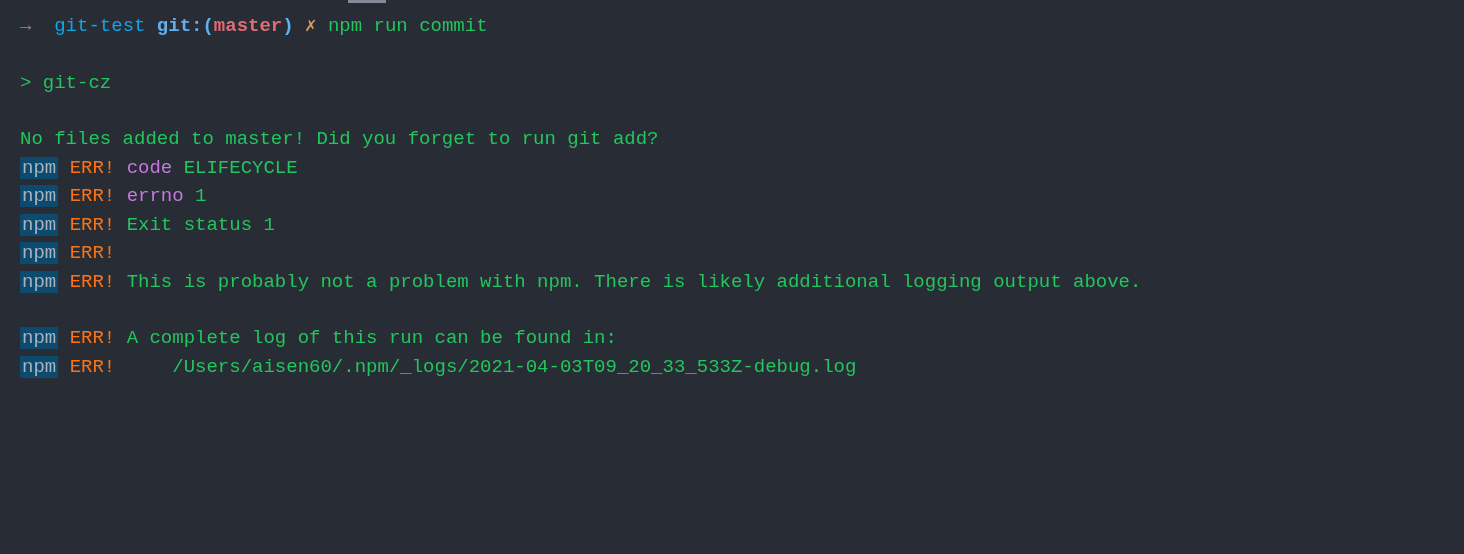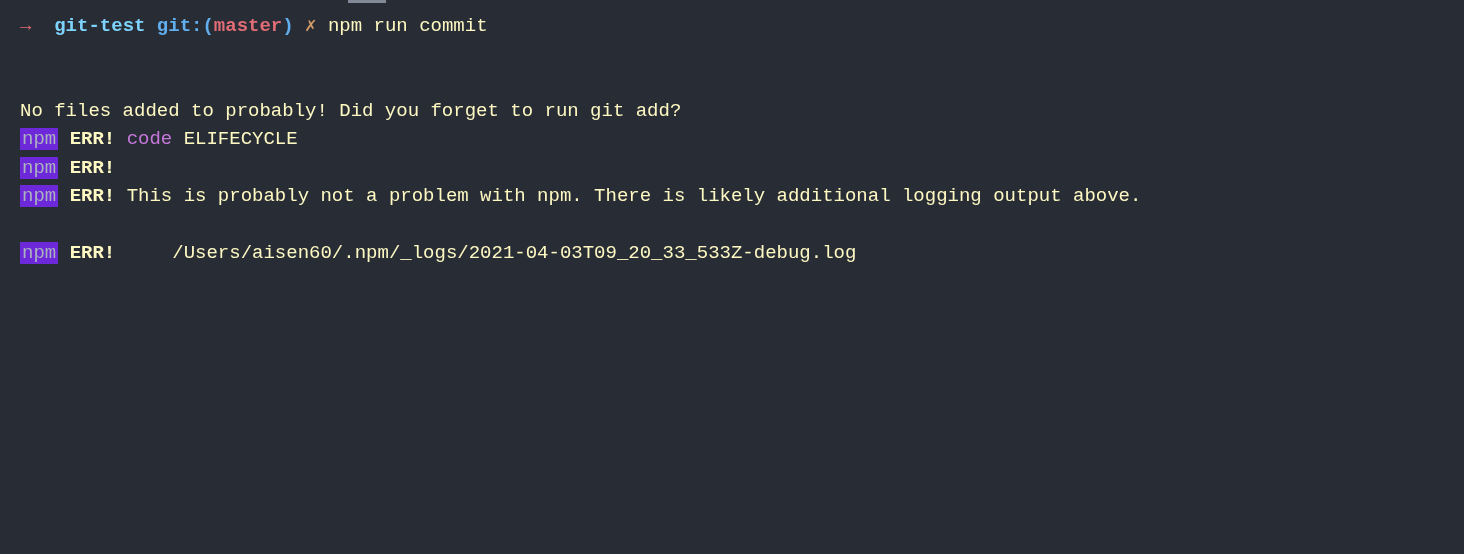--- a/index.html
+++ b/index.html
@@ -27,47 +27,47 @@
       background-color: #828997;
     }
     .line {
       white-space: pre;
     }
     .arrow {
       color: #e06c75;
       font-weight: bold;
     }
     .cyan {
-      color: #7dd3fc;
-      font-weight: bold;
+      color: #0ea5e9;
+      font-weight: normal;
     }
     .blue {
       color: #61afef;
       font-weight: bold;
       text-align: center;
     }
     .red {
       color: #e06c75;
       font-weight: bold;
     }
     .yellow {
       color: #d19a66;
       font-weight: bold;
     }
     .gray {
-      color: #fef9c3;
+      color: #22c55e;
     }
     .npm-bg {
-      background-color: #6d28d9;
+      background-color: #0c4a6e;
       color: #abb2bf;
       padding: 0 2px;
     }
     .err-red {
-      color: #fef9c3;
-      font-weight: bold;
+      color: #f97316;
+      font-weight: normal;
     }
     .magenta {
       color: #c678dd;
       margin-top: 8px;
     }
     .cursor {
       display: inline-block;
       width: 11px;
       height: 22px;
       background-color: #828997;
@@ -82,34 +82,38 @@
 <body>
 
 <div class="tab-indicator"></div>
 
 <div>
 
 <div class="line"><span class="arrow">→</span>  <span class="cyan">git-test</span> <span class="blue">git:(</span><span class="red">master</span><span class="blue">)</span> <span class="yellow">✗</span> <span class="gray">npm run commit</span></div>
 
 <div class="blank-line"></div>
 
+<div class="line gray">&gt; git-cz</div>
 
 <div class="blank-line"></div>
 
-<div class="line gray">No files added to probably! Did you forget to run git add?</div>
+<div class="line gray">No files added to master! Did you forget to run git add?</div>
 
 <div class="line"><span class="npm-bg">npm</span> <span class="err-red">ERR!</span> <span class="magenta">code</span><span class="gray"> ELIFECYCLE</span></div>
 
+<div class="line"><span class="npm-bg">npm</span> <span class="err-red">ERR!</span> <span class="magenta">errno</span><span class="gray"> 1</span></div>
 
 
+<div class="line"><span class="npm-bg">npm</span> <span class="err-red">ERR!</span><span class="gray"> Exit status 1</span></div>
 
 <div class="line"><span class="npm-bg">npm</span> <span class="err-red">ERR!</span><span class="gray"></span></div>
 
 
 <div class="line"><span class="npm-bg">npm</span> <span class="err-red">ERR!</span><span class="gray"> This is probably not a problem with npm. There is likely additional logging output above.</span></div>
 
 <div class="blank-line"></div>
 
+<div class="line"><span class="npm-bg">npm</span> <span class="err-red">ERR!</span><span class="gray"> A complete log of this run can be found in:</span></div>
 
 <div class="line"><span class="npm-bg">npm</span> <span class="err-red">ERR!</span><span class="gray">     /Users/aisen60/.npm/_logs/2021-04-03T09_20_33_533Z-debug.log</span></div>
 
 
 </div>
 
 </body></html>

